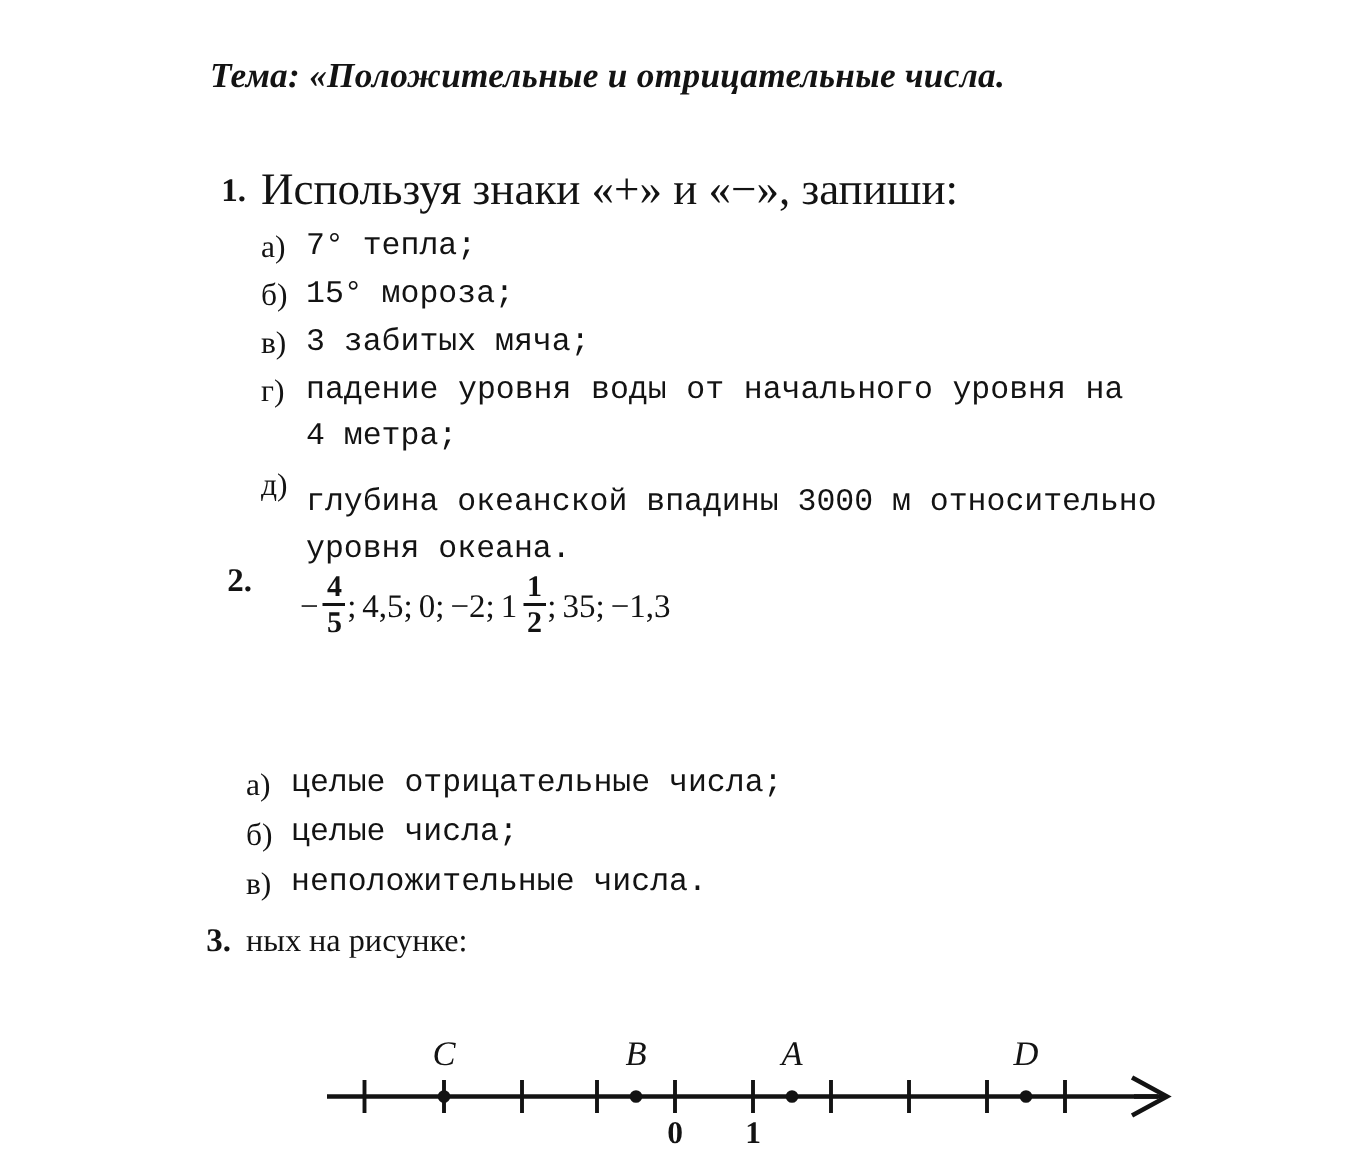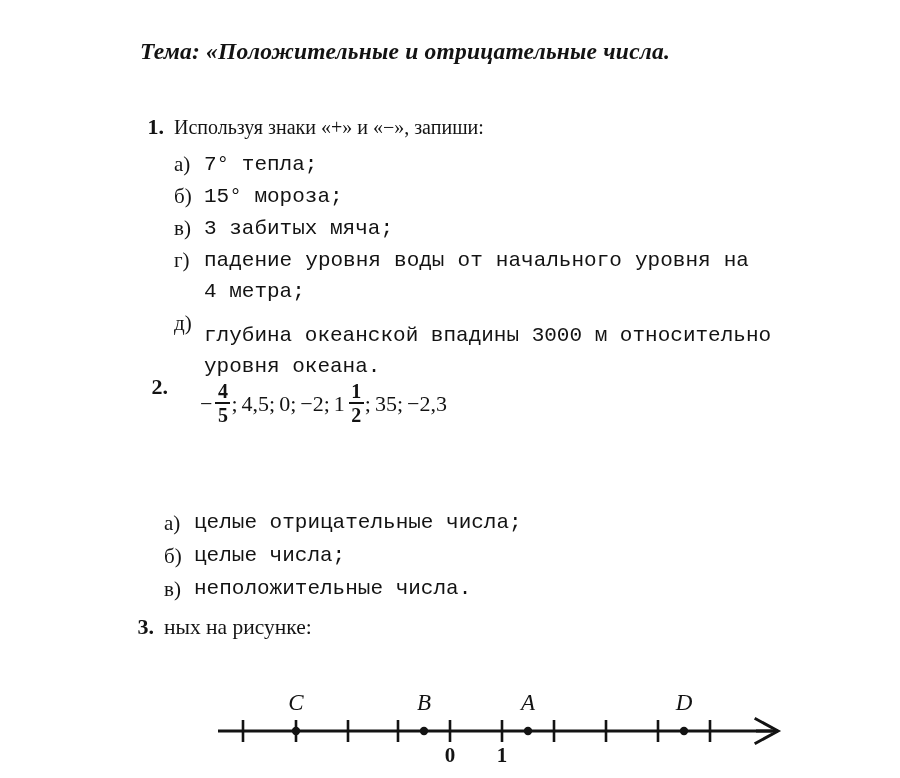--- a/index.html
+++ b/index.html
@@ -47,21 +47,21 @@
   }
   .task-num {
     font-weight: bold;
     font-size: 22px;
     line-height: 30px;
     flex: 0 0 auto;
     text-align: right;
   }
   .task-body { flex: 1 1 auto; }
   .task-title {
-    font-size: 20px;
+    font-size: 30px;
     line-height: 30px;
     white-space: nowrap;
   }
 
   
   #task1 { left: 138px; top: 112px; width: 720px; }
   #task1 .task-num { width: 26px; margin-right: 10px; }
 
   .sublist {
     list-style: none;
@@ -231,21 +231,21 @@
         <span class="frac">
           <span class="numer">1</span>
           <span class="bar"></span>
           <span class="denom">2</span>
         </span>
         <span class="sep">;</span>
 
         <span class="num-token">35</span>
         <span class="sep">;</span>
 
-        <span class="num-token">−2,3</span>
+        <span class="num-token">−1,3</span>
       </div>
     </div>
   </div>
 
   <ul class="answer-list sublist">
     <li class="sub-item">
       <span class="sub-marker">а)</span>
       <span class="sub-text nowrap">целые отрицательные числа;</span>
     </li>
     <li class="sub-item">

